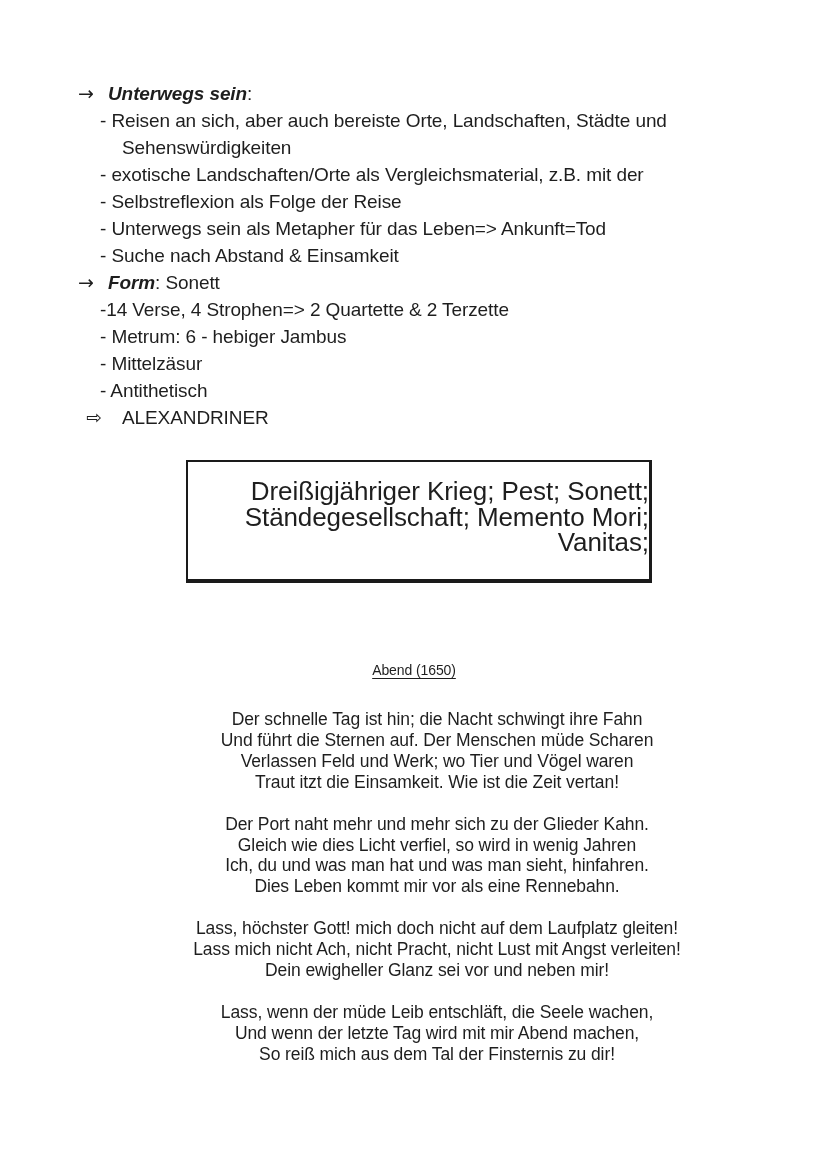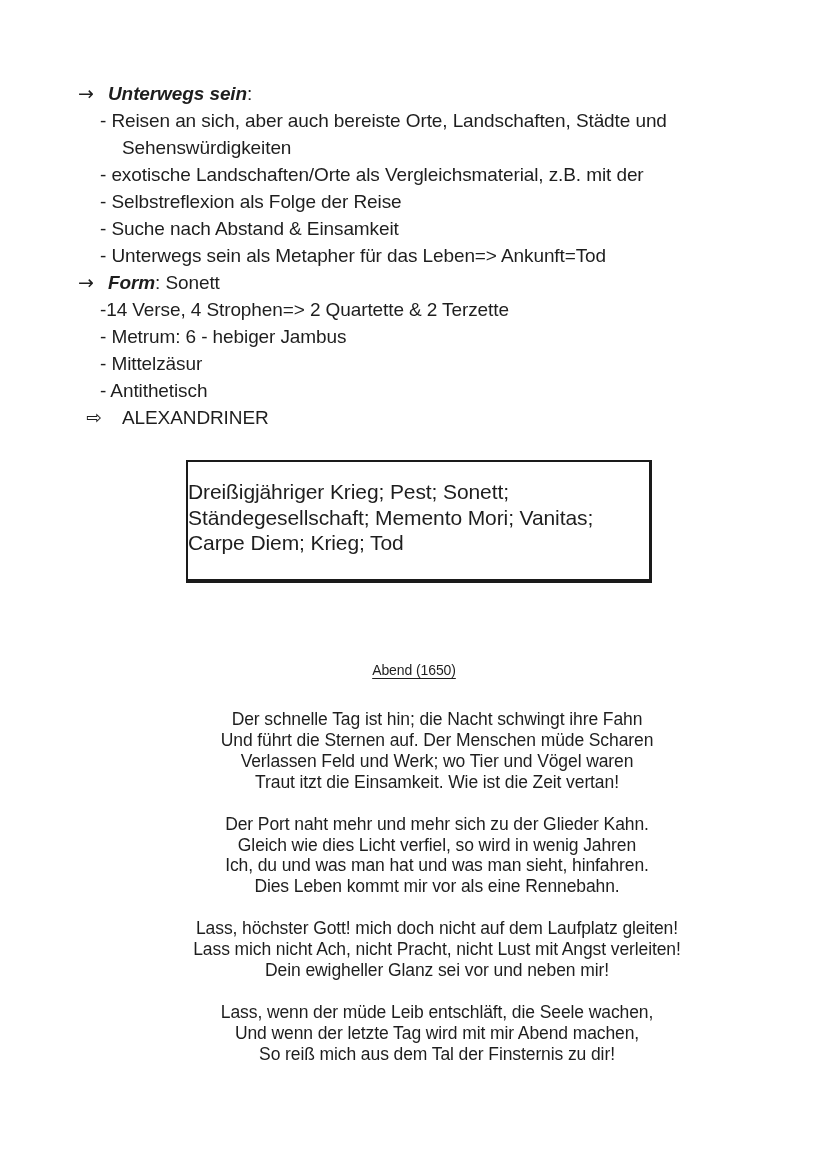--- a/index.html
+++ b/index.html
@@ -44,22 +44,22 @@
     position: absolute;
     left: 186px;
     top: 460px;
     width: 466px;
     height: 123px;
     box-sizing: border-box;
     border-style: solid;
     border-color: #1a1a1a;
     border-width: 2px 3px 4px 2px;
     padding-top: 17px;
-    text-align: left;
-    font-size: 21px;
+    text-align: right;
+    font-size: 26px;
     line-height: 25.5px;
   }
 
   
   .poem {
     position: absolute;
     left: 0;
     top: 657px;
     width: 828px;
     text-align: center;
@@ -94,24 +94,24 @@
           <span class="line">- Reisen an sich, aber auch bereiste Orte, Landschaften, Städte und</span>
           <span class="line cont">Sehenswürdigkeiten</span>
         </div>
         <div class="item">
           <span class="line">- exotische Landschaften/Orte als Vergleichsmaterial, z.B. mit der</span>
         </div>
         <div class="item">
           <span class="line">- Selbstreflexion als Folge der Reise</span>
         </div>
         <div class="item">
-          <span class="line">- Suche nach Abstand &amp; Einsamkeit</span>
+          <span class="line">- Unterwegs sein als Metapher für das Leben=&gt; Ankunft=Tod</span>
         </div>
         <div class="item">
-          <span class="line">- Unterwegs sein als Metapher für das Leben=&gt; Ankunft=Tod</span>
+          <span class="line">- Suche nach Abstand &amp; Einsamkeit</span>
         </div>
       </div>
     </div>
 
     <div class="section">
       <div class="heading">
         <span class="marker">→</span><span class="stitle">Form</span><span class="suffix">: Sonett</span>
       </div>
       <div class="items">
         <div class="item">
@@ -130,21 +130,20 @@
       <div class="conclusion">
         <span class="marker">⇨</span><span>ALEXANDRINER</span>
       </div>
     </div>
 
   </div>
 
   <div class="kbox">
     <div class="kline">Dreißigjähriger Krieg; Pest; Sonett;</div>
     <div class="kline">Ständegesellschaft; Memento Mori; Vanitas;</div>
-    <div class="kline">Carpe Diem; Krieg; Tod</div>
   </div>
 
   <div class="poem">
     <div class="ptitle">Abend (1650)</div>
 
     <div class="stanza">
       <span class="pline">Der schnelle Tag ist hin; die Nacht schwingt ihre Fahn</span>
       <span class="pline">Und führt die Sternen auf. Der Menschen müde Scharen</span>
       <span class="pline">Verlassen Feld und Werk; wo Tier und Vögel waren</span>
       <span class="pline">Traut itzt die Einsamkeit. Wie ist die Zeit vertan!</span>

